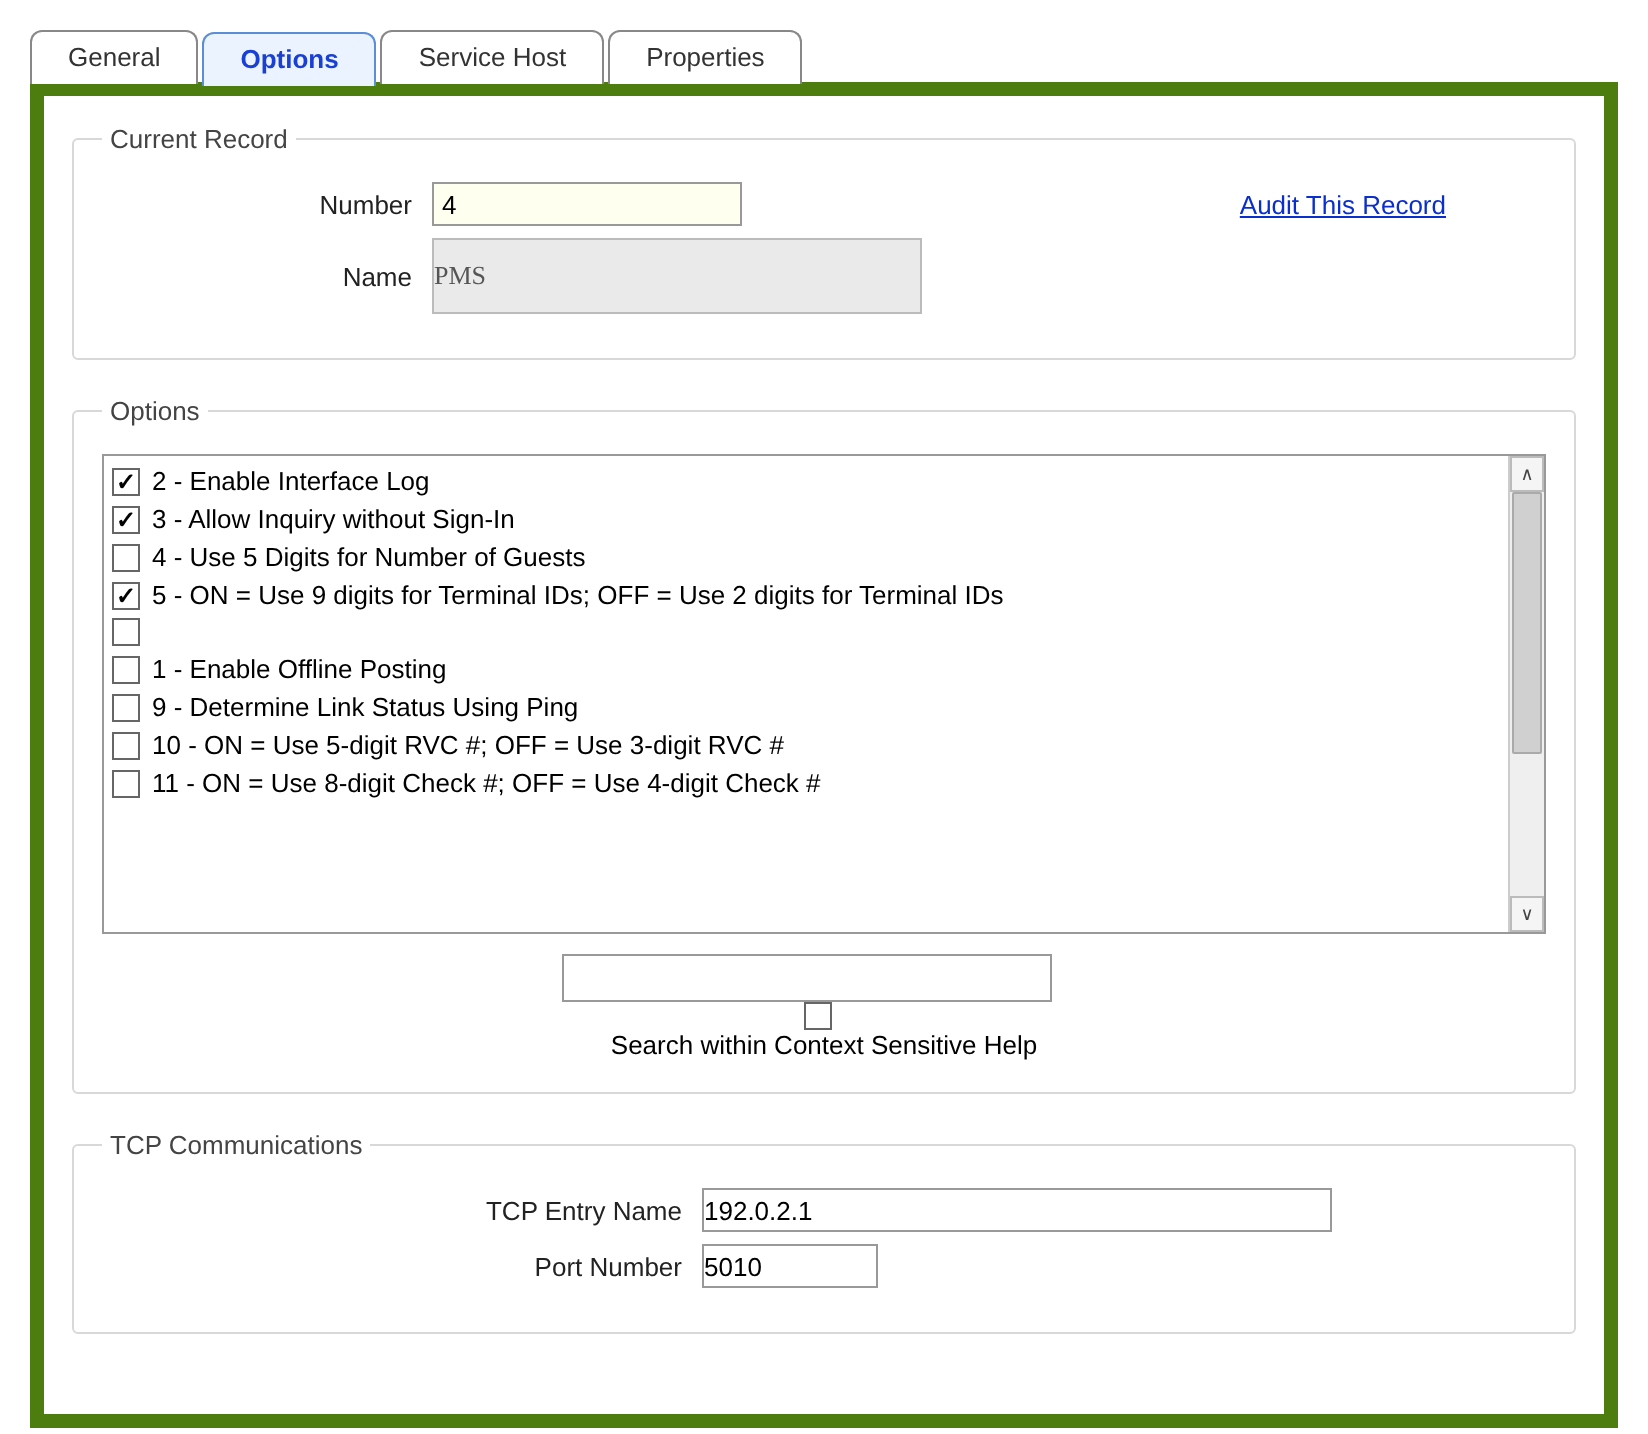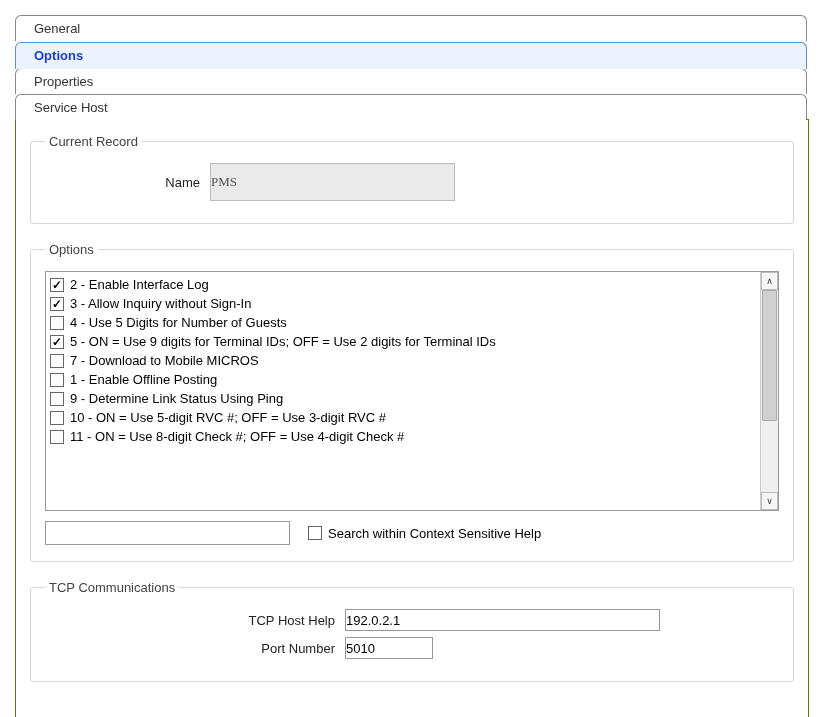--- a/index.html
+++ b/index.html
@@ -11,21 +11,20 @@
     background: #fff;
     color: #000;
   }
   .container { width: 794px; }
 
   
   .tabs {
     display: flex;
     position: relative;
     z-index: 2;
-    flex-direction: column;
   }
   .tab {
     padding: 5px 18px 5px 18px;
     border: 1px solid #888;
     border-bottom: none;
     border-top-left-radius: 6px;
     border-top-right-radius: 6px;
     background: #fff;
     margin-right: 2px;
     cursor: pointer;
@@ -35,21 +34,21 @@
     background: #eaf3ff;
     border-color: #5a8ed6;
     color: #1a3fd3;
     font-weight: bold;
     position: relative;
     top: 1px;
     padding-bottom: 6px;
   }
 
   .content {
-    border: 1px solid #4d7c0f;
+    border: 7px solid #4d7c0f;
     padding: 14px 14px 22px 14px;
     position: relative;
     top: -1px;
     background: #fff;
   }
 
   fieldset {
     border: 1px solid #d8d8d8;
     border-radius: 3px;
     margin: 0 0 18px 0;
@@ -163,20 +162,21 @@
     height: 65%;
     background: #d0d0d0;
     border: 1px solid #aaa;
     border-radius: 1px;
   }
 
   .search-row {
     margin-top: 10px;
     display: flex;
     align-items: center;
+    flex-direction: column;
   }
   .search-input {
     width: 245px;
     height: 24px;
     border: 1px solid #999;
     background: #fff;
     margin-right: 18px;
     padding: 2px 4px;
     font-family: inherit;
     font-size: 13px;
@@ -195,29 +195,34 @@
   .tcp-row .form-label { width: 300px; }
 </style>
 </head>
 <body>
 
 <div class="container">
 
   <div class="tabs">
     <div class="tab">General</div>
     <div class="tab active">Options</div>
+    <div class="tab">Service Host</div>
     <div class="tab">Properties</div>
-    <div class="tab">Service Host</div>
   </div>
 
   <div class="content">
 
     <fieldset>
       <legend>Current Record</legend>
 
+      <div class="form-row">
+        <div class="form-label">Number</div>
+        <input class="number-input" value="4" style="">
+        <a class="audit-link">Audit This Record</a>
+      </div>
 
       <div class="form-row">
         <div class="form-label">Name</div>
         <input class="name-input" readonly="" value="PMS" style="">
       </div>
     </fieldset>
 
     <fieldset>
       <legend>Options</legend>
 
@@ -234,21 +239,20 @@
             <div class="list-item">
               <span class="cb"></span>
               <span>4 - Use 5 Digits for Number of Guests</span>
             </div>
             <div class="list-item">
               <span class="cb checked"></span>
               <span>5 - ON = Use 9 digits for Terminal IDs; OFF = Use 2 digits for Terminal IDs</span>
             </div>
             <div class="list-item">
               <span class="cb"></span>
-              <span>7 - Download to Mobile MICROS</span>
             </div>
             <div class="list-item">
               <span class="cb"></span>
               <span>1 - Enable Offline Posting</span>
             </div>
             <div class="list-item">
               <span class="cb"></span>
               <span>9 - Determine Link Status Using Ping</span>
             </div>
             <div class="list-item">
@@ -273,21 +277,21 @@
         <input class="search-input" value="" style="">
         <span class="cb"></span>
         <span>Search within Context Sensitive Help</span>
       </div>
     </fieldset>
 
     <fieldset>
       <legend>TCP Communications</legend>
 
       <div class="form-row tcp-row">
-        <div class="form-label">TCP Host Help</div>
+        <div class="form-label">TCP Entry Name</div>
         <input class="text-input tcp-host" value="192.0.2.1" style="">
       </div>
       <div class="form-row tcp-row">
         <div class="form-label">Port Number</div>
         <input class="text-input port" value="5010" style="">
       </div>
     </fieldset>
 
   </div>
 </div>

